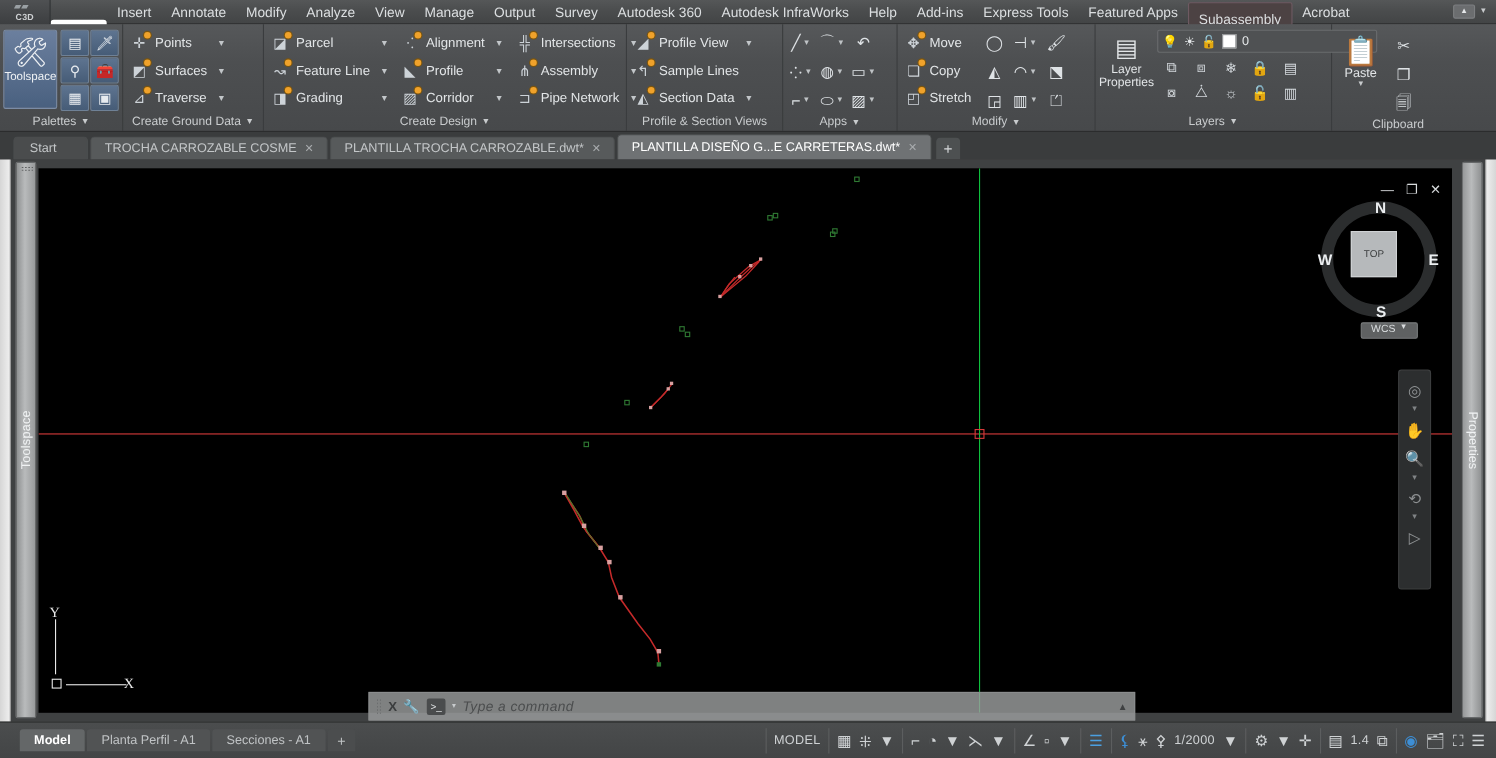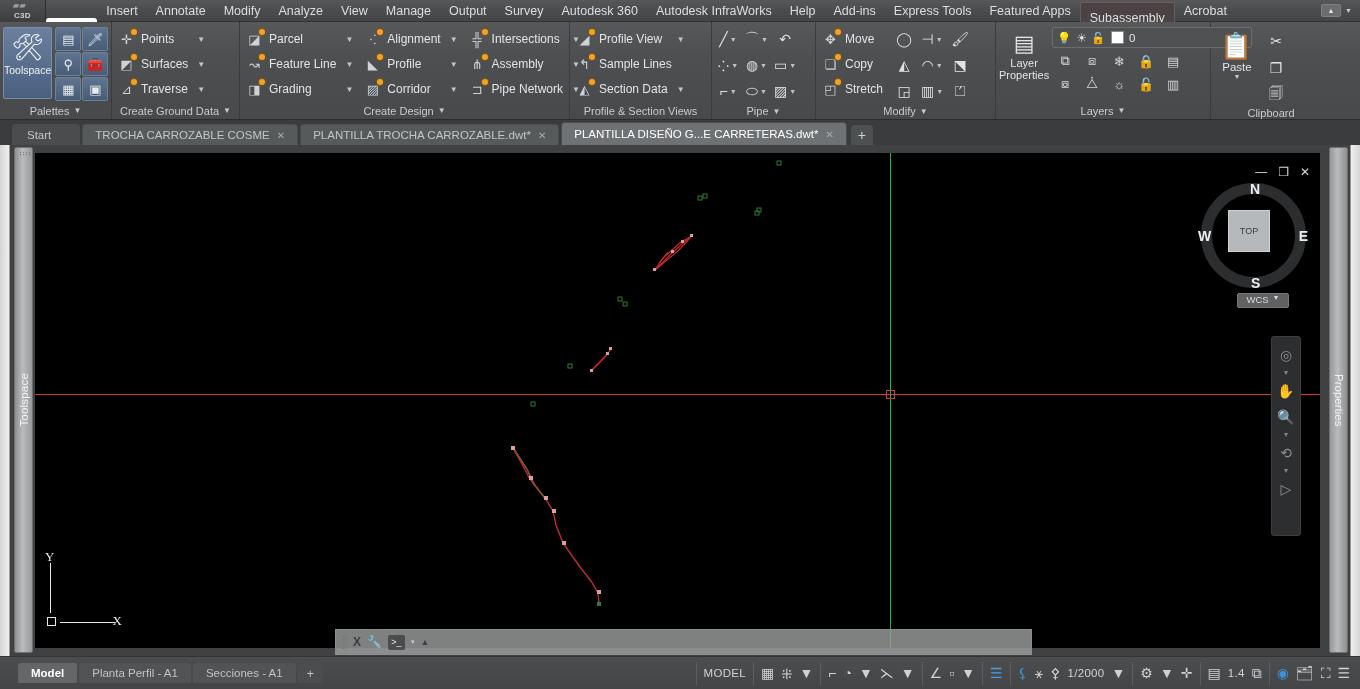--- a/index.html
+++ b/index.html
@@ -482,21 +482,21 @@
           <div class="sbtn">↶</div>
           <div class="sbtn">⁘<span class="dd">▼</span></div>
           <div class="sbtn">◍<span class="dd">▼</span></div>
           <div class="sbtn">▭<span class="dd">▼</span></div>
           <div class="sbtn">⌐<span class="dd">▼</span></div>
           <div class="sbtn">⬭<span class="dd">▼</span></div>
           <div class="sbtn">▨<span class="dd">▼</span></div>
         </div>
       </div>
       <div class="panel-title">
-        <span>Pipe</span>
+        <span>Apps</span>
           <span class="caret">▼</span>
       </div>
     </div>
 
     <div class="panel" style="width:180px">
       <div class="panel-body">
         <div class="col">
           <div class="row-btn">
             <span class="ic noburst">✥</span>
             <span>Move</span>
@@ -718,20 +718,21 @@
     </div>
     <div class="rightrail"></div>
   </div>
 
   <div class="cmdline">
     <span class="cmd-grip"></span>
     <span class="cmd-x">X</span>
     <span class="cmd-wrench">🔧</span>
     <span class="cmd-prompt">&gt;_</span>
     <span class="caret">▾</span>
+    <span class="cmd-input">Type a command</span>
     <span class="cmd-up">▲</span>
   </div>
 
   <div class="statusbar">
     <div class="layouttabs">
       <div class="ltab active">
         <span>Model</span>
       </div>
       <div class="ltab">
         <span>Planta Perfil - A1</span>

